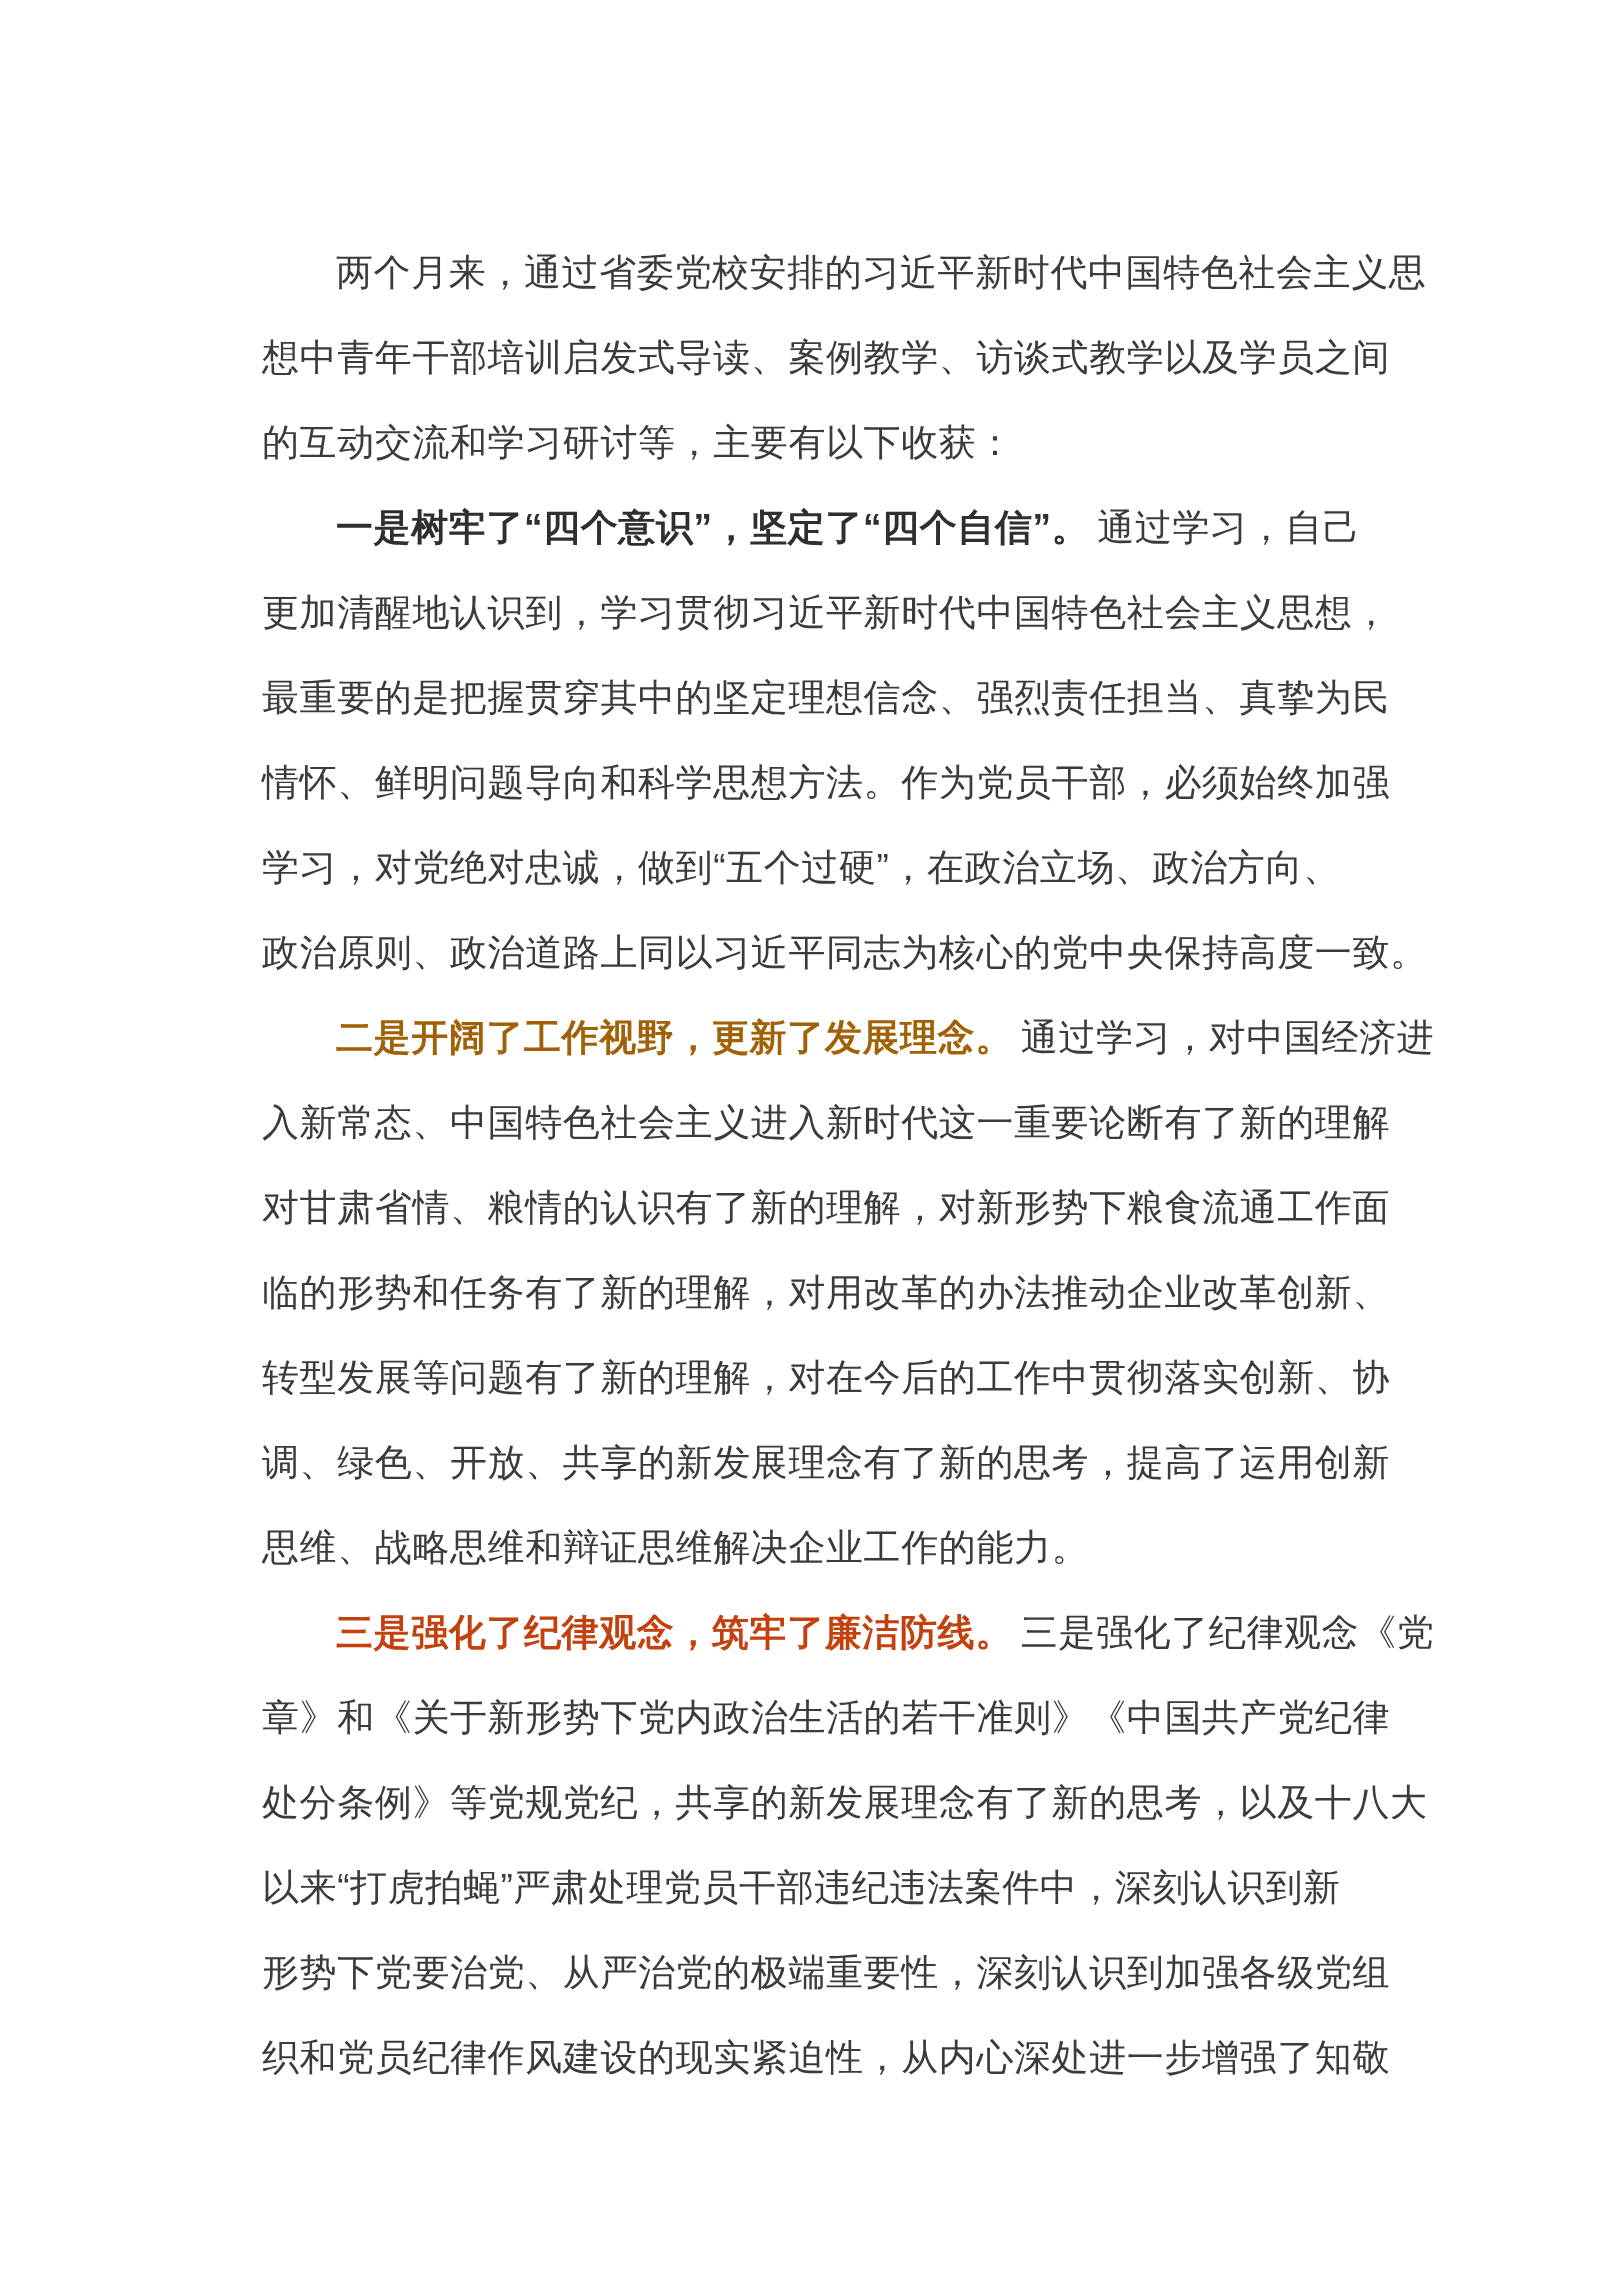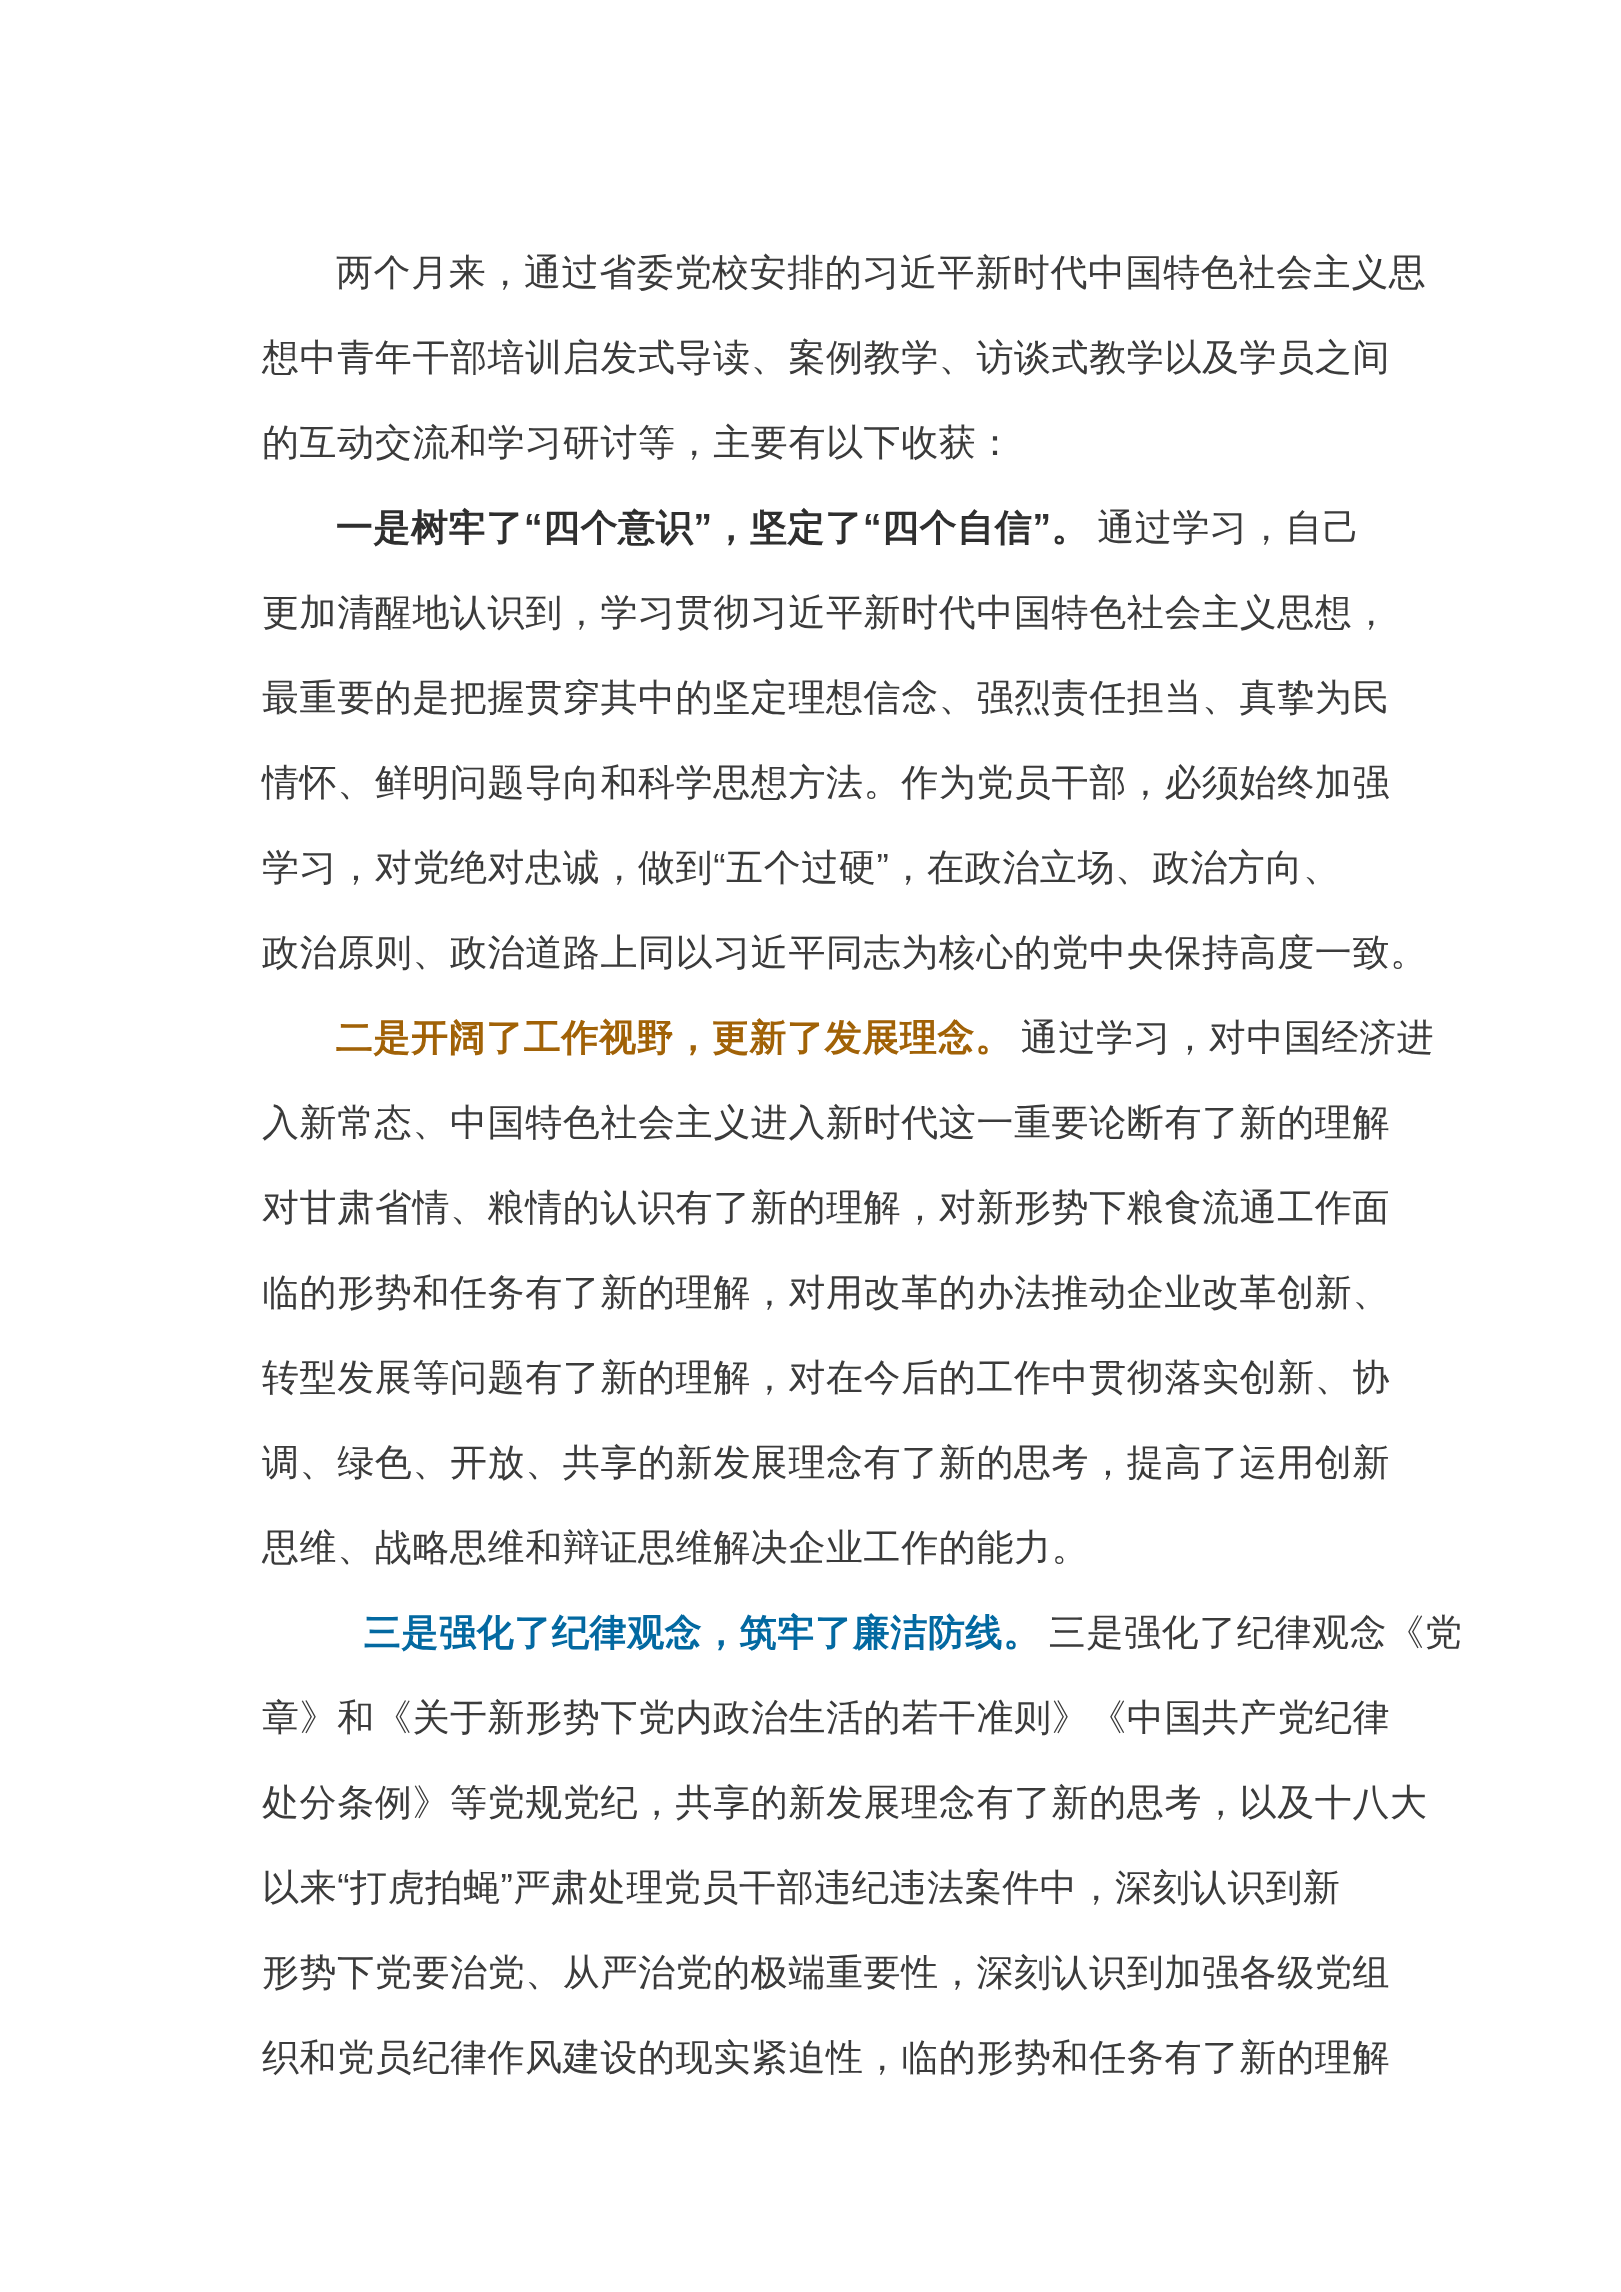--- a/index.html
+++ b/index.html
@@ -51,21 +51,21 @@
       <div class="text-line"><span class="text-run">情怀、鲜明问题导向和科学思想方法。作为党员干部，必须始终加强</span></div>
       <div class="text-line"><span class="text-run">学习，对党绝对忠诚，做到“五个过硬”，在政治立场、政治方向、</span></div>
       <div class="text-line"><span class="text-run">政治原则、政治道路上同以习近平同志为核心的党中央保持高度一致。</span></div>
       <div class="text-line indent"><span class="text-run bold" style="color: #a16207;">二是开阔了工作视野，更新了发展理念。</span><span class="text-run">通过学习，对中国经济进</span></div>
       <div class="text-line"><span class="text-run">入新常态、中国特色社会主义进入新时代这一重要论断有了新的理解</span></div>
       <div class="text-line"><span class="text-run">对甘肃省情、粮情的认识有了新的理解，对新形势下粮食流通工作面</span></div>
       <div class="text-line"><span class="text-run">临的形势和任务有了新的理解，对用改革的办法推动企业改革创新、</span></div>
       <div class="text-line"><span class="text-run">转型发展等问题有了新的理解，对在今后的工作中贯彻落实创新、协</span></div>
       <div class="text-line"><span class="text-run">调、绿色、开放、共享的新发展理念有了新的思考，提高了运用创新</span></div>
       <div class="text-line"><span class="text-run">思维、战略思维和辩证思维解决企业工作的能力。</span></div>
-      <div class="text-line indent"><span class="text-run bold" style="color: #0369a1; margin-left: 28px;">三是强化了纪律观念，筑牢了廉洁防线。</span><span class="text-run">三是强化了纪律观念《党</span></div>
+      <div class="text-line indent"><span class="text-run bold" style="color: #c2410c;">三是强化了纪律观念，筑牢了廉洁防线。</span><span class="text-run">三是强化了纪律观念《党</span></div>
       <div class="text-line"><span class="text-run">章》和《关于新形势下党内政治生活的若干准则》《中国共产党纪律</span></div>
       <div class="text-line"><span class="text-run">处分条例》等党规党纪，共享的新发展理念有了新的思考，以及十八大</span></div>
       <div class="text-line"><span class="text-run">以来“打虎拍蝇”严肃处理党员干部违纪违法案件中，深刻认识到新</span></div>
       <div class="text-line"><span class="text-run">形势下党要治党、从严治党的极端重要性，深刻认识到加强各级党组</span></div>
-      <div class="text-line"><span class="text-run">织和党员纪律作风建设的现实紧迫性，临的形势和任务有了新的理解</span></div>
+      <div class="text-line"><span class="text-run">织和党员纪律作风建设的现实紧迫性，从内心深处进一步增强了知敬</span></div>
     </div>
 </div>
 
 
 </body></html>

